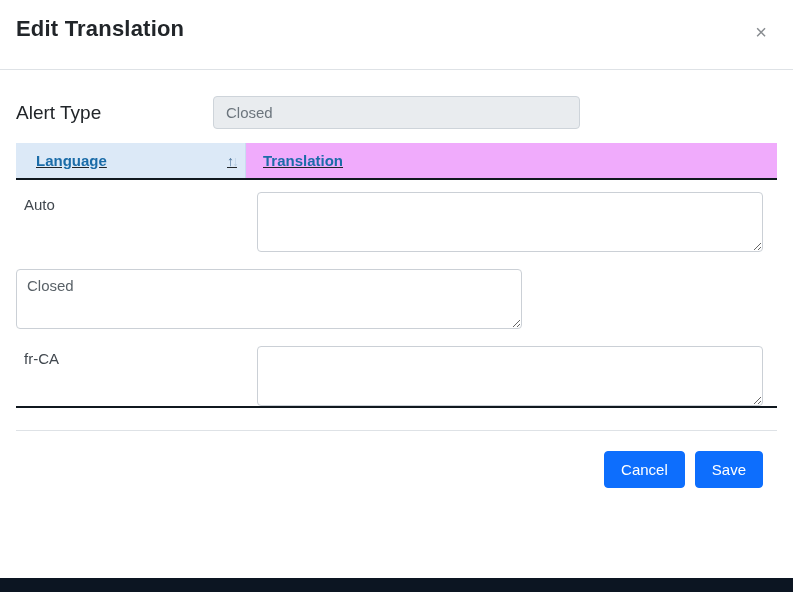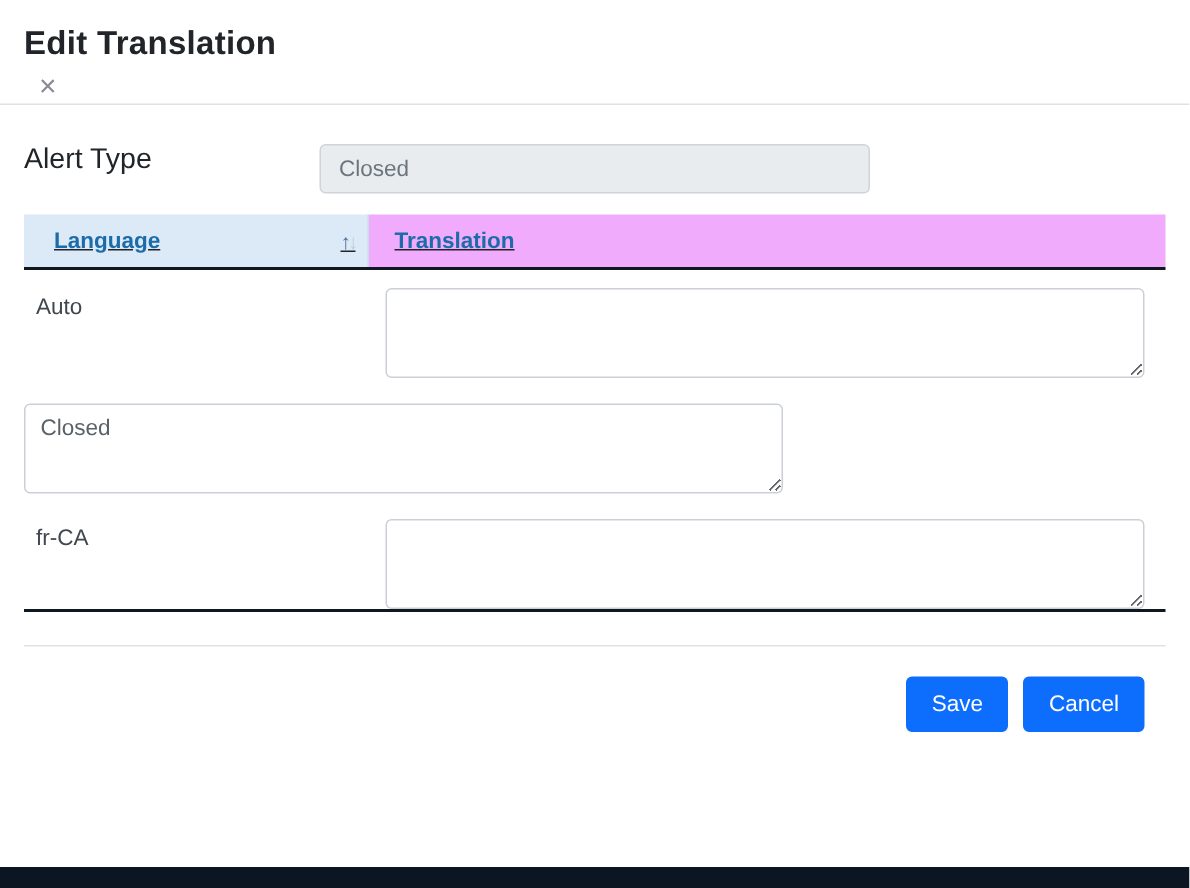--- a/index.html
+++ b/index.html
@@ -19,21 +19,20 @@
     flex-direction: column;
   }
   
   .modal-header {
     display: flex;
     align-items: flex-start;
     justify-content: space-between;
     padding: 16px 16px 0 16px;
     height: 70px;
     border-bottom: 1px solid #dee2e6;
-    flex-direction: column;
   }
   .modal-title {
     font-size: 22px;
     font-weight: 600;
     color: #212529;
     letter-spacing: 0.2px;
   }
   .close-btn {
     background: none;
     border: none;
@@ -42,21 +41,21 @@
     color: #888c90;
     cursor: pointer;
     padding: 4px 10px;
     margin-top: 2px;
     font-family: "Liberation Sans", sans-serif;
   }
   
   .modal-body { padding: 26px 16px 0 16px; flex: 1; }
   .alert-type-row {
     display: flex;
-    align-items: flex-start;
+    align-items: center;
     margin-bottom: 14px;
   }
   .alert-type-label {
     width: 197px;
     font-size: 19px;
     font-weight: 500;
     color: #212529;
   }
   .alert-type-input {
     width: 367px;
@@ -208,20 +207,20 @@
           <div class="td-language">fr-CA</div>
           <div class="td-translation">
             <textarea class="trans-textarea" style=""></textarea>
           </div>
         </div>
 
       </div>
     </div>
 
     <div class="modal-footer">
+      <button class="btn">Cancel</button>
       <button class="btn">Save</button>
-      <button class="btn">Cancel</button>
     </div>
 
   </div>
 </div>
 
 <div class="bottom-bar"></div>
 
 </body></html>

